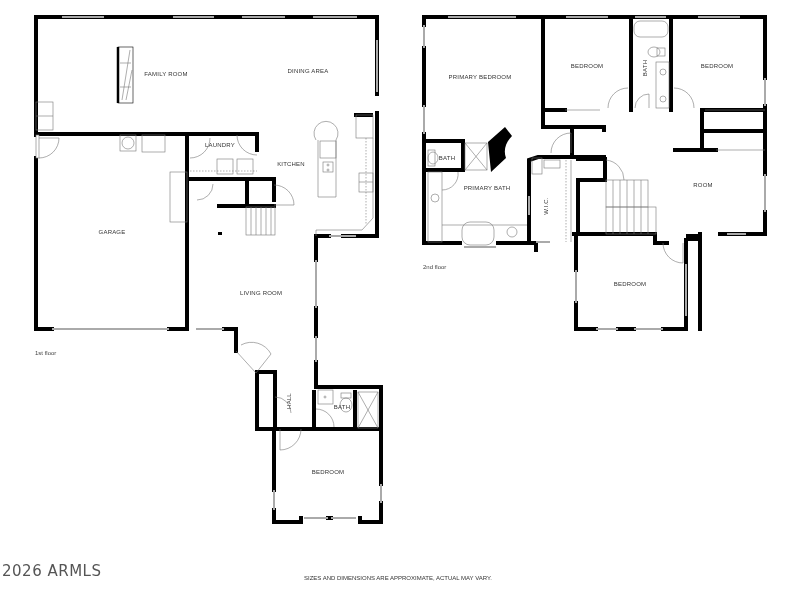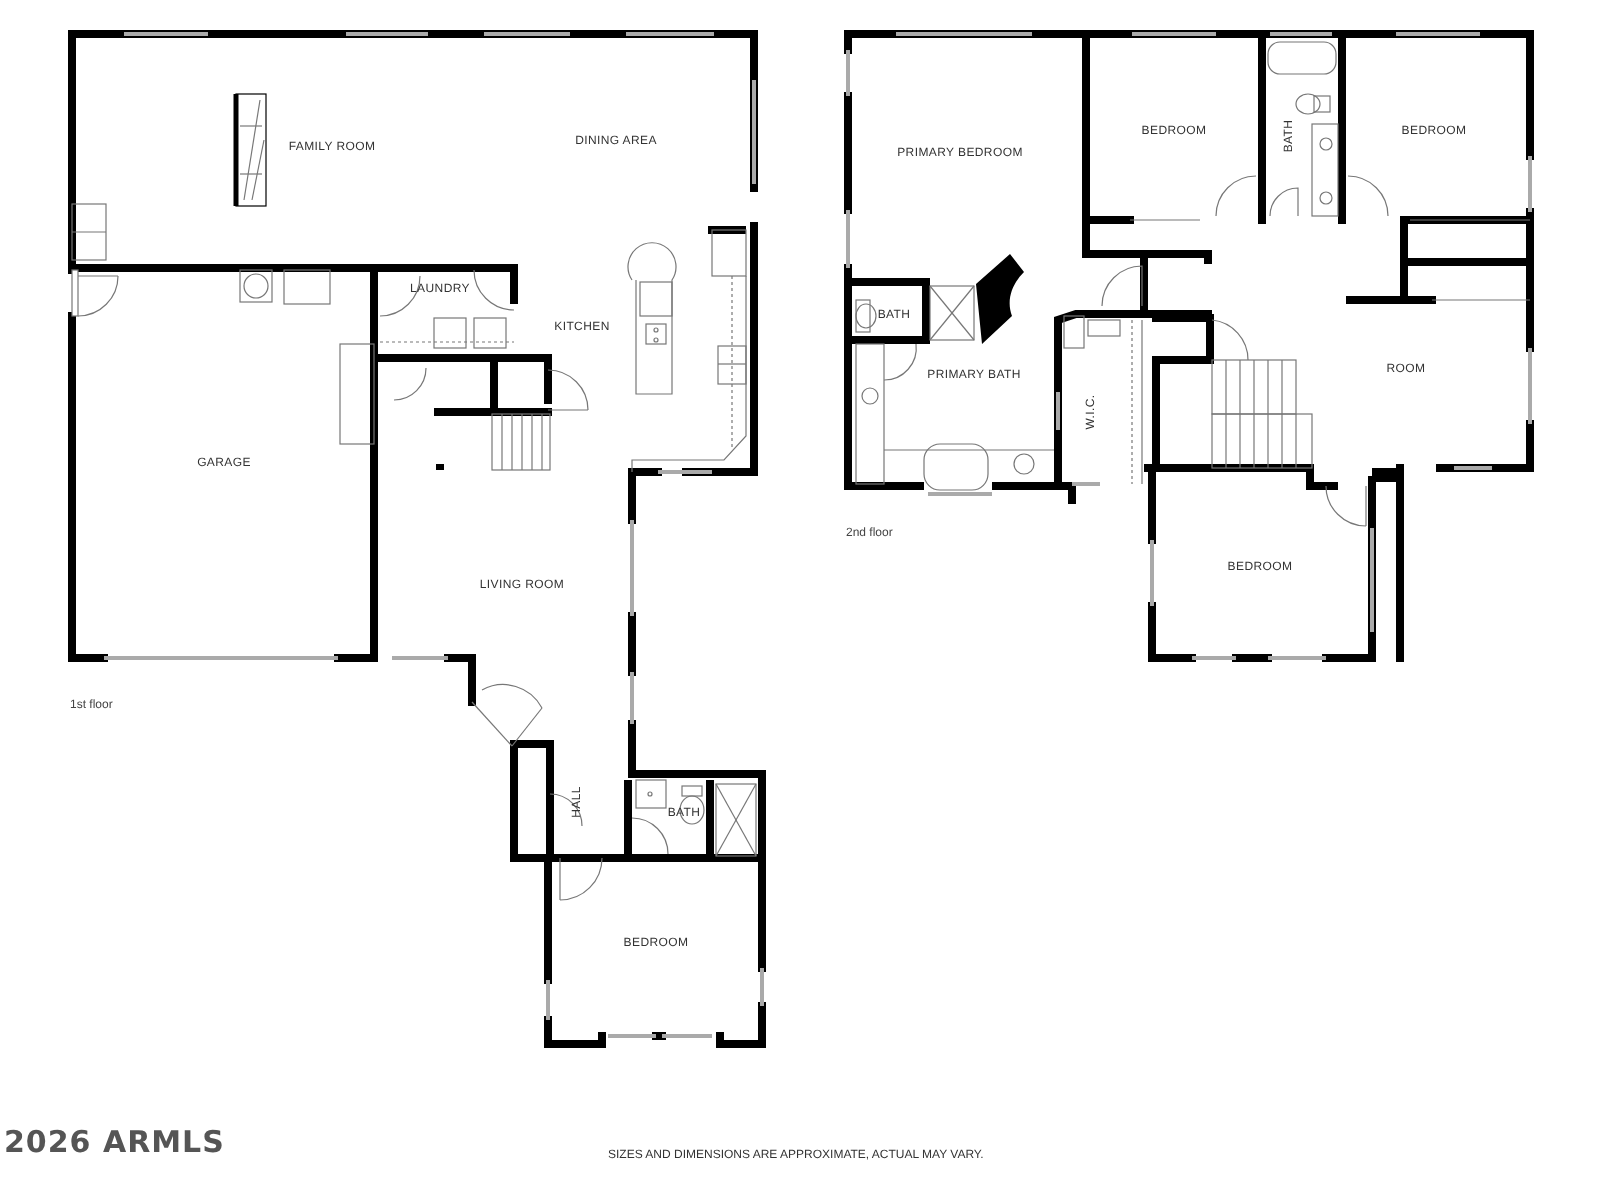--- a/index.html
+++ b/index.html
@@ -1,21 +1,21 @@
 <!DOCTYPE html>
 <html><head>
 <meta charset="utf-8">
 <style>
   html, body { margin:0; padding:0; background:#ffffff; }
   body { width:800px; height:600px; position:relative; overflow:hidden; font-family:"Liberation Sans", sans-serif; }
   #plan { position:absolute; left:0; top:0; width:800px; height:600px; }
   .room-label { position:absolute; font-size:6px; color:#333; letter-spacing:0.2px; white-space:nowrap; transform:translate(-50%,-50%); font-family:"Liberation Sans", sans-serif; }
   .room-label.vert { transform:translate(-50%,-50%) rotate(-90deg); }
   .floor-label { position:absolute; font-size:6px; color:#444; font-family:"Liberation Sans", sans-serif; }
-  .copyright { position:absolute; left:2px; top:562px; font-size:15px; color:#555; letter-spacing:0.5px; font-family:"DejaVu Sans", sans-serif; font-weight:700; }
+  .copyright { position:absolute; left:2px; top:562px; font-size:15px; color:#555; letter-spacing:0.5px; font-family:"DejaVu Sans", sans-serif; font-weight:400; }
   .disclaimer { position:absolute; left:304px; top:575px; font-size:6px; color:#333; font-family:"Liberation Sans", sans-serif; }
 </style>
 </head>
 <body>
 
 <svg id="plan" viewBox="0 0 800 600" xmlns="http://www.w3.org/2000/svg">
 
   <g fill="none" stroke="#000" stroke-width="4" stroke-linecap="square">
 
     <polyline points="36,17 377,17 377,94"></polyline>

